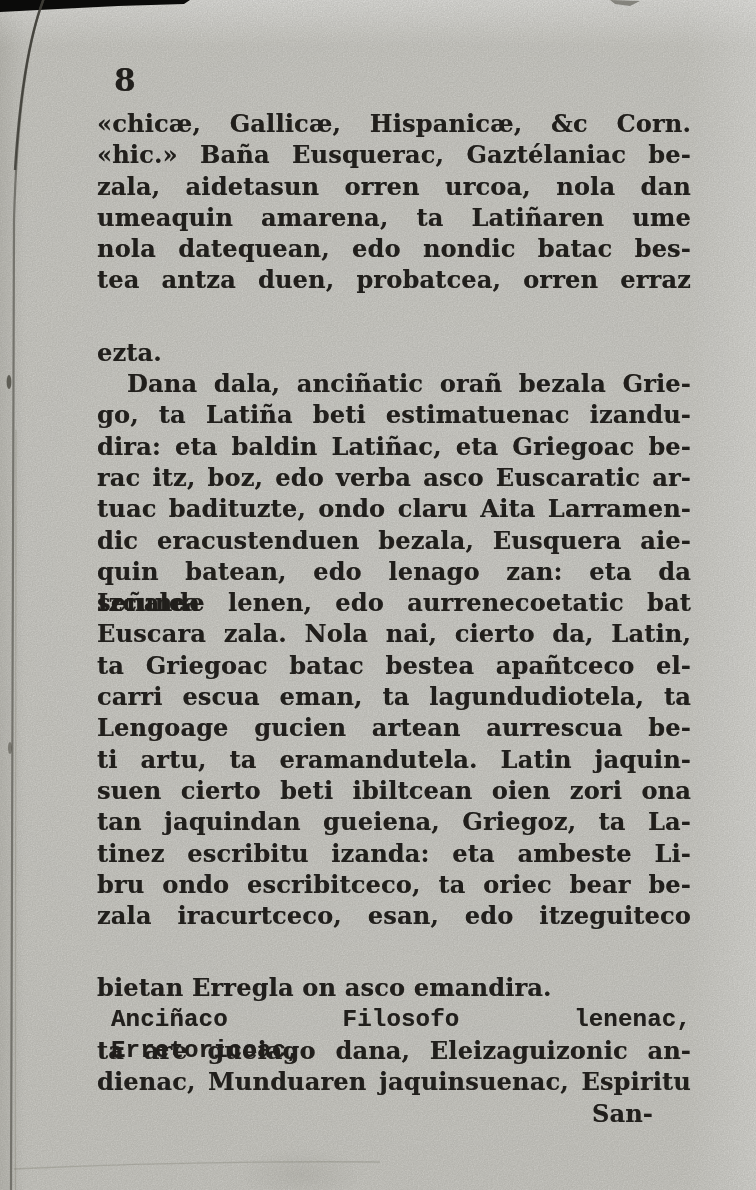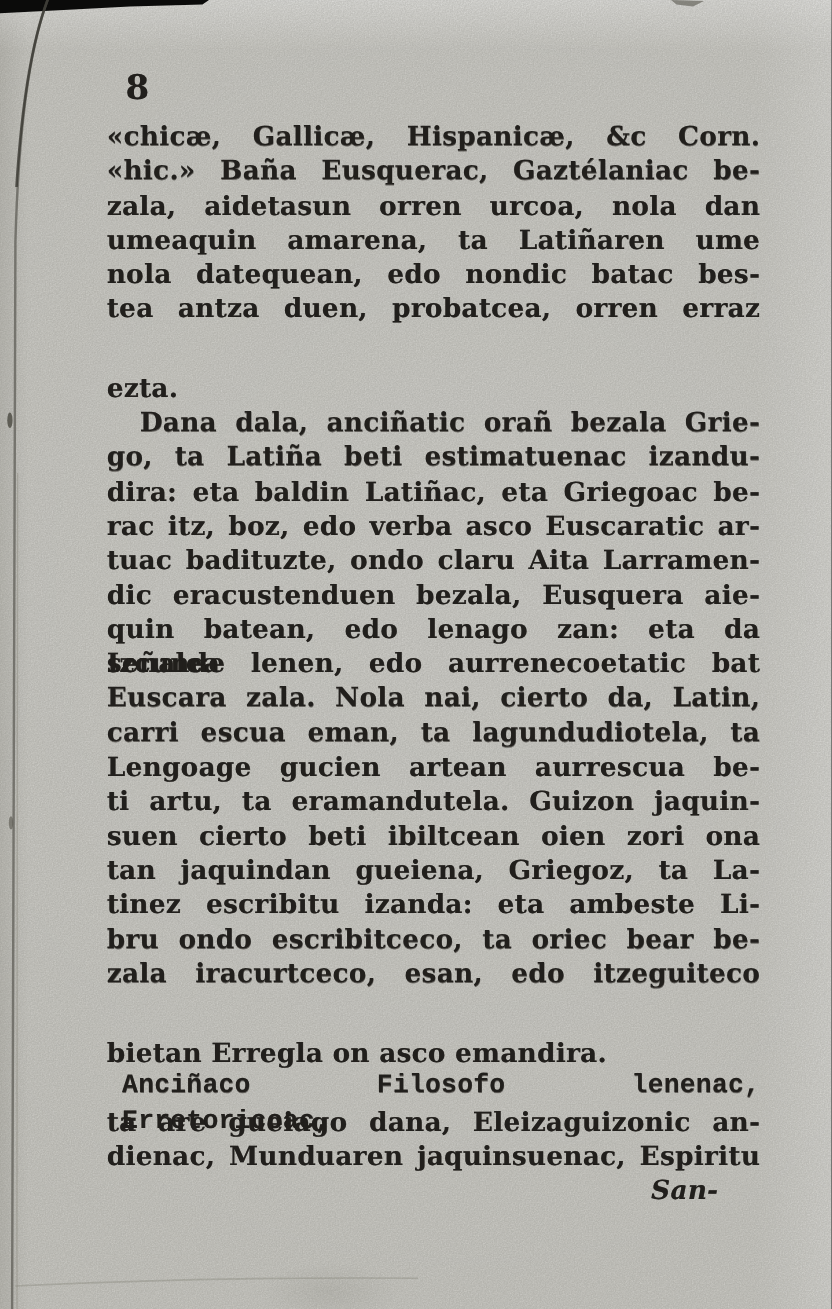--- a/index.html
+++ b/index.html
@@ -61,21 +61,20 @@
   }
   .line.l {
     text-align-last: left;
     margin-top: 41px;
   }
   .line.r {
     text-align: right;
     text-align-last: right;
     padding-right: 38px;
     box-sizing: border-box;
-    font-style: italic;
   }
 </style>
 </head>
 <body>
 
 <div class="scan">
 
   <svg class="grain" width="756" height="1190" aria-hidden="true">
     <filter id="grainf">
       <feTurbulence type="fractalNoise" baseFrequency="0.8" numOctaves="2" stitchTiles="stitch"></feTurbulence>
@@ -111,23 +110,24 @@
       <div class="line l">ezta.</div>
       <div class="line" style="padding-left: 30px;">Dana dala, anciñatic orañ bezala Grie-</div>
       <div class="line">go, ta Latiña beti estimatuenac izandu-</div>
       <div class="line">dira: eta baldin Latiñac, eta Griegoac be-</div>
       <div class="line">rac itz, boz, edo verba asco Euscaratic ar-</div>
       <div class="line">tuac badituzte, ondo claru Aita Larramen-</div>
       <div class="line">dic eracustenduen bezala, Eusquera aie-</div>
       <div class="line">quin batean, edo lenago zan: eta da señalea</div>
       <div class="line">Izcunde lenen, edo aurrenecoetatic bat</div>
       <div class="line">Euscara zala. Nola nai, cierto da, Latin,</div>
+      <div class="line">ta Griegoac batac bestea apañtceco el-</div>
       <div class="line">carri escua eman, ta lagundudiotela, ta</div>
       <div class="line">Lengoage gucien artean aurrescua be-</div>
-      <div class="line">ti artu, ta eramandutela. Guizon jaquin-</div>
+      <div class="line">ti artu, ta eramandutela. Latin jaquin-</div>
       <div class="line">suen cierto beti ibiltcean oien zori ona</div>
       <div class="line">tan jaquindan gueiena, Griegoz, ta La-</div>
       <div class="line">tinez escribitu izanda: eta ambeste Li-</div>
       <div class="line">bru ondo escribitceco, ta oriec bear be-</div>
       <div class="line">zala iracurtceco, esan, edo itzeguiteco</div>
       <div class="line l">bietan Erregla on asco emandira.</div>
       <div class="line" style="padding-left: 14px; font-family: Liberation Mono, monospace;">Anciñaco Filosofo lenenac, Erretoricoac,</div>
       <div class="line">ta are gueiago dana, Eleizaguizonic an-</div>
       <div class="line">dienac, Munduaren jaquinsuenac, Espiritu</div>
       <div class="line r">San-</div>

